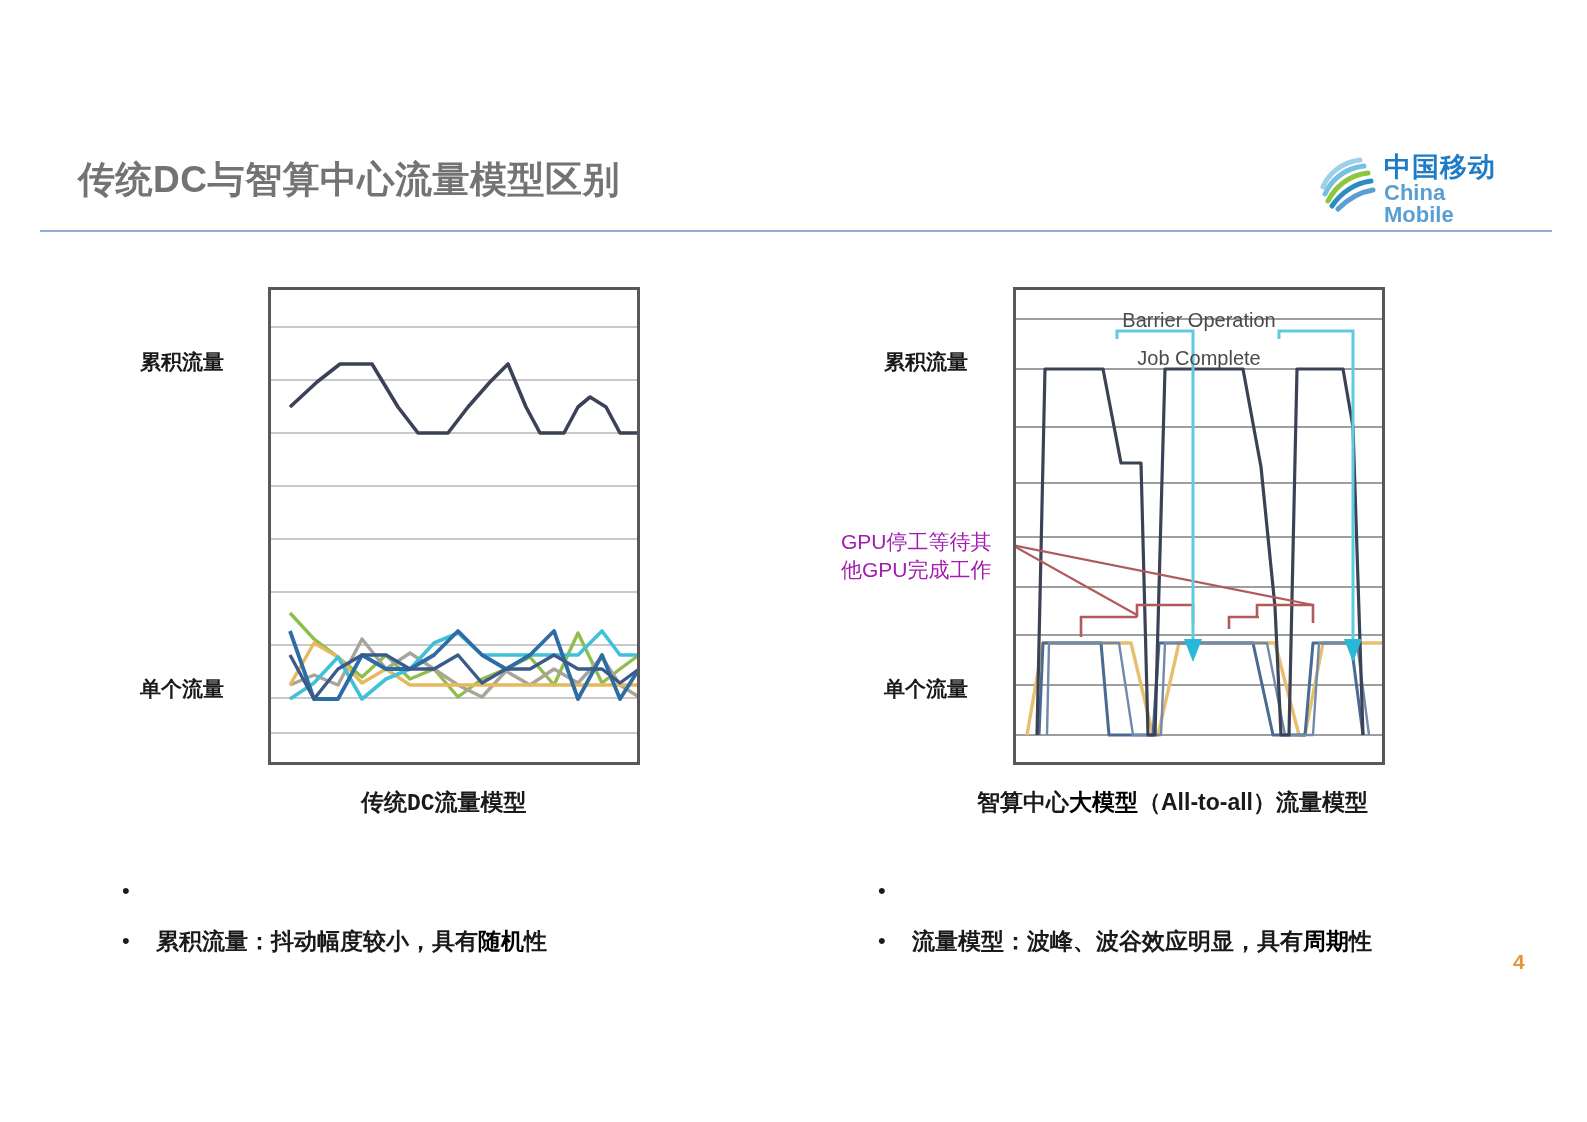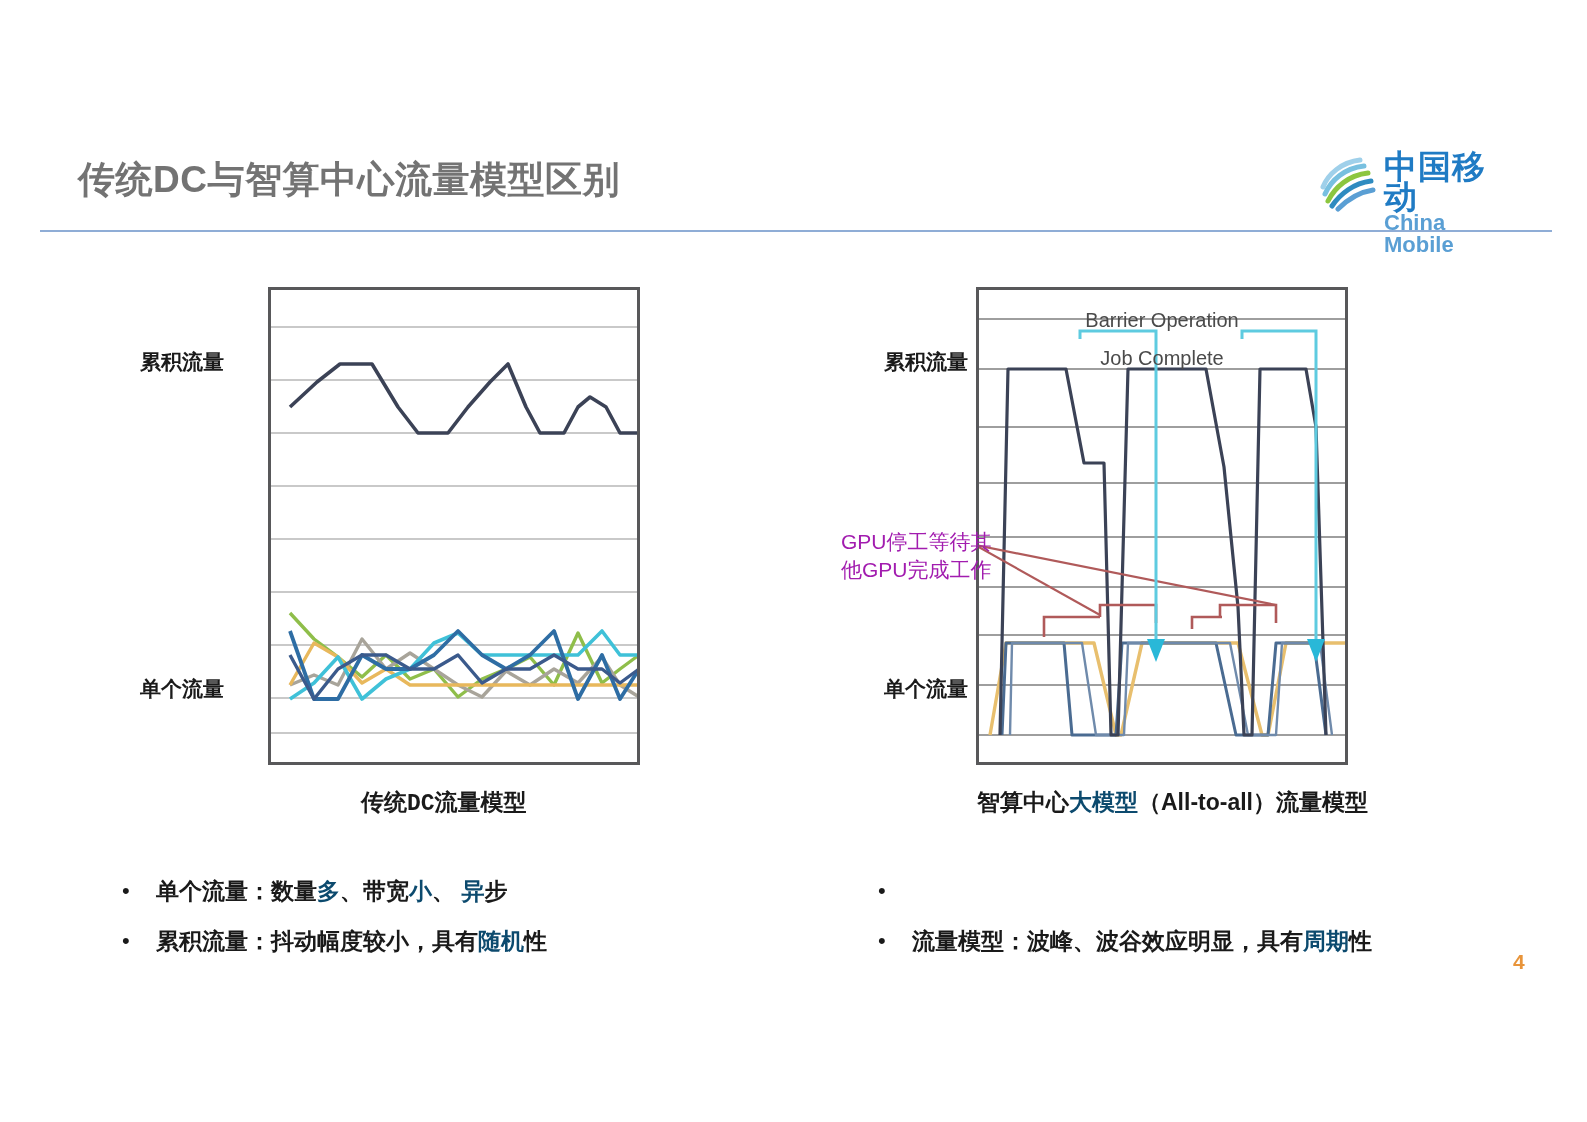--- a/index.html
+++ b/index.html
@@ -50,40 +50,40 @@
     width: 58px;
     height: 58px;
   }
   .logo-text {
     position: absolute;
     left: 66px;
     top: 0px;
     width: 134px;
   }
   .logo-cn {
-    font-size: 33px;
+    font-size: 27px;
     font-weight: bold;
     color: #1f7bc4;
     line-height: 30px;
     letter-spacing: 1px;
   }
   .logo-en {
     font-size: 22px;
     font-weight: bold;
     color: #5a9fd4;
     line-height: 22px;
     letter-spacing: 0px;
   }
 
   
   .chart-panel {
     position: absolute;
   }
   #panel-left  { left: 268px; top: 287px; width: 372px; height: 478px; }
-  #panel-right { left: 976px; top: 287px; width: 372px; height: 416px; }
+  #panel-right { left: 1013px; top: 287px; width: 372px; height: 416px; }
 
   .chart-svg { display: block; }
 
   
   .axis-label {
     position: absolute;
     font-size: 21px;
     font-weight: bold;
     color: #1a1a1a;
     white-space: nowrap;
@@ -108,21 +108,21 @@
   
   .caption {
     position: absolute;
     font-size: 23px;
     font-weight: bold;
     color: #1a1a1a;
     white-space: nowrap;
   }
   #cap-left  { left: 361px; top: 787px; font-family: Liberation Mono, monospace; }
   #cap-right { left: 977px; top: 787px; }
-  .hl-red { color: #0c4a6e; }
+  .hl-red { color: #000000; }
 
   
   .bullets { position: absolute; }
   #bullets-left  { left: 122px; top: 876px; }
   #bullets-right { left: 878px; top: 876px; }
   .bullet-row {
     display: flex;
     align-items: flex-start;
     margin-bottom: 20px;
     white-space: nowrap;
@@ -263,21 +263,20 @@
 <div class="red-annot">
   <div>GPU停工等待其</div>
   <div>他GPU完成工作</div>
 </div>
 
 <div class="caption" id="cap-right"><span>智算中心</span><span class="hl-red">大模型</span><span>（All-to-all）流量模型</span></div>
 
 <div class="bullets" id="bullets-left">
     <div class="bullet-row">
       <div class="bullet-dot">•</div>
-      <div class="bullet-text"><span>单个流量：数量</span><span class="hl-red">多</span><span>、带宽</span><span class="hl-red">小</span><span>、 </span><span class="hl-red">异</span><span>步</span></div>
     </div>
     <div class="bullet-row">
       <div class="bullet-dot">•</div>
       <div class="bullet-text"><span>累积流量：抖动幅度较小，具有</span><span class="hl-red">随机</span><span>性</span></div>
     </div>
   </div>
 <div class="bullets" id="bullets-right">
     <div class="bullet-row">
       <div class="bullet-dot">•</div>
     </div>

